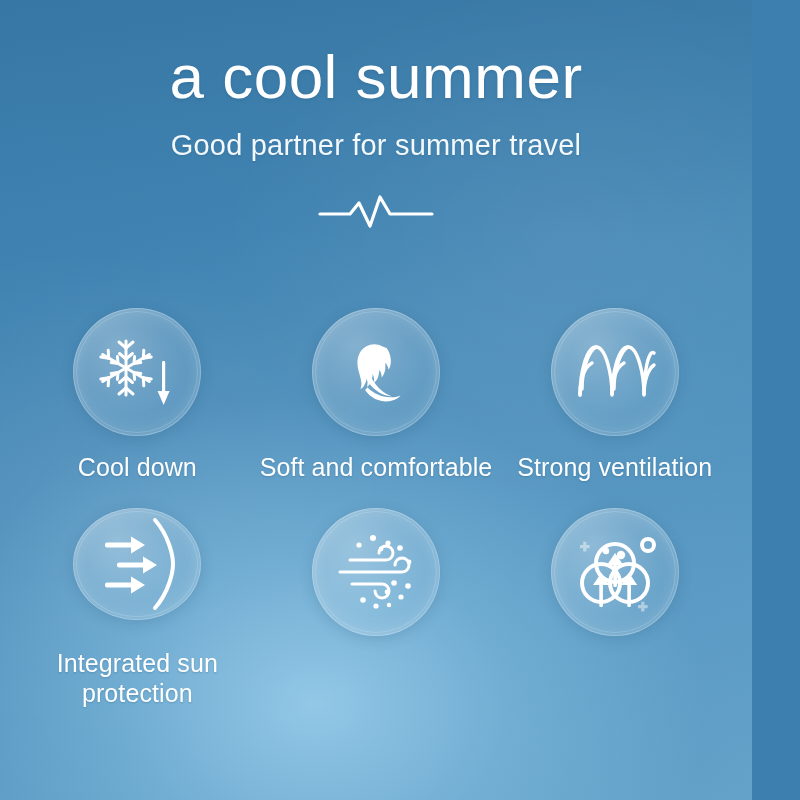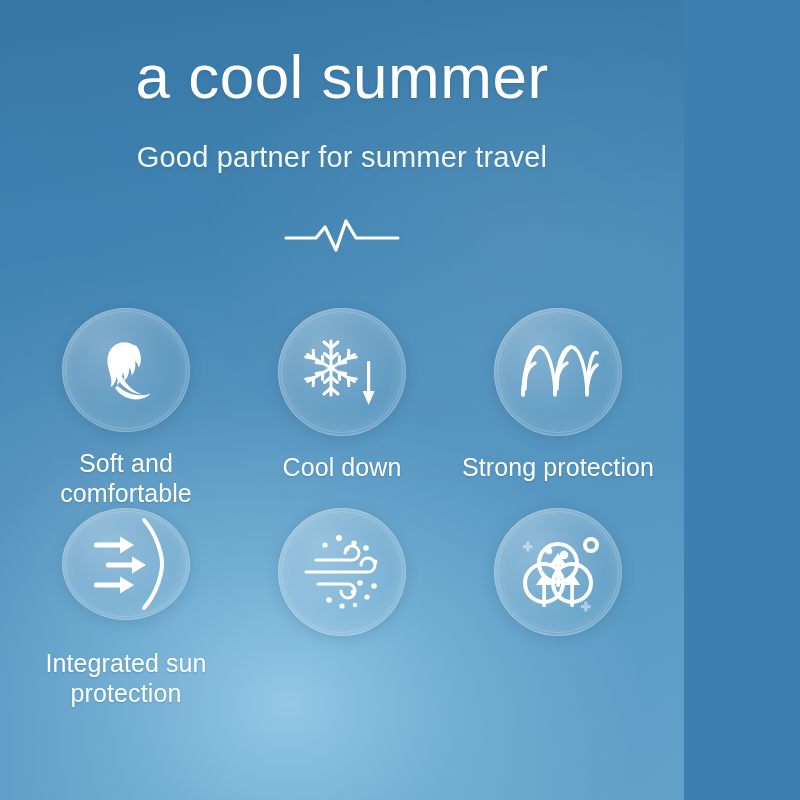--- a/index.html
+++ b/index.html
@@ -6,21 +6,21 @@
     margin: 0;
     padding: 0;
     background: #3d7fae;
   }
   body {
     font-family: "Liberation Sans", sans-serif;
   }
 
   #poster {
     position: relative;
-    width: 684px;
+    width: 752px;
     height: 800px;
     overflow: hidden;
     background: #404040;
   }
 
   
   .bg-base {
     position: absolute;
     inset: 0;
     background:
@@ -53,21 +53,21 @@
     margin: 0;
     padding-top: 44px;
     font-size: 62px;
     font-weight: 400;
     letter-spacing: 0.5px;
     line-height: 1.05;
     color: #ffffff;
     text-shadow: 0 1px 3px rgba(30,80,120,0.25);
   }
   .subtitle {
-    margin: 16px;
+    margin: 4px;
     padding-top: 16px;
     font-size: 29px;
     font-weight: 400;
     color: #f2f8fc;
     letter-spacing: 0.2px;
     text-shadow: 0 1px 2px rgba(30,80,120,0.22);
   }
   .divider {
     margin: 22px auto 0;
     width: 120px;
@@ -148,20 +148,67 @@
     <p class="subtitle">Good partner for summer travel</p>
     <svg class="divider" viewBox="0 0 120 44">
       <path d="M4 26 H34 L43 15 L54 38 L64 9 L74 26 H116" fill="none" stroke="#ffffff" stroke-width="3.2" stroke-linecap="round" stroke-linejoin="round"></path>
     </svg>
   </div>
 
   <div class="grid">
 
     <div class="cell">
       <div class="bubble">
+        <svg width="82" height="78" viewBox="0 0 82 78">
+          <g stroke="#ffffff" stroke-width="3" stroke-linecap="round" fill="none">
+
+            <line x1="30" y1="8" x2="30" y2="62"></line>
+            <line x1="6.6" y1="21.5" x2="53.4" y2="48.5"></line>
+            <line x1="6.6" y1="48.5" x2="53.4" y2="21.5"></line>
+
+            <line x1="30" y1="15" x2="23" y2="9"></line>
+            <line x1="30" y1="15" x2="37" y2="9"></line>
+            <line x1="30" y1="26" x2="23.5" y2="20.5"></line>
+            <line x1="30" y1="26" x2="36.5" y2="20.5"></line>
+            <line x1="30" y1="55" x2="23" y2="61"></line>
+            <line x1="30" y1="55" x2="37" y2="61"></line>
+            <line x1="30" y1="44" x2="23.5" y2="49.5"></line>
+            <line x1="30" y1="44" x2="36.5" y2="49.5"></line>
+
+            <line x1="47.3" y1="25.3" x2="47.8" y2="17.2"></line>
+            <line x1="47.3" y1="25.3" x2="55.2" y2="24.0"></line>
+            <line x1="38.0" y1="30.6" x2="38.6" y2="23.6"></line>
+            <line x1="38.0" y1="30.6" x2="44.8" y2="29.5"></line>
+
+            <line x1="12.7" y1="44.7" x2="12.2" y2="52.8"></line>
+            <line x1="12.7" y1="44.7" x2="4.8" y2="46.0"></line>
+            <line x1="22.0" y1="39.4" x2="21.4" y2="46.4"></line>
+            <line x1="22.0" y1="39.4" x2="15.2" y2="40.5"></line>
+
+            <line x1="12.7" y1="25.3" x2="12.2" y2="17.2"></line>
+            <line x1="12.7" y1="25.3" x2="4.8" y2="24.0"></line>
+            <line x1="22.0" y1="30.6" x2="21.4" y2="23.6"></line>
+            <line x1="22.0" y1="30.6" x2="15.2" y2="29.5"></line>
+
+            <line x1="47.3" y1="44.7" x2="47.8" y2="52.8"></line>
+            <line x1="47.3" y1="44.7" x2="55.2" y2="46.0"></line>
+            <line x1="38.0" y1="39.4" x2="38.6" y2="46.4"></line>
+            <line x1="38.0" y1="39.4" x2="44.8" y2="40.5"></line>
+          </g>
+          <g>
+            <rect x="66" y="28" width="3.2" height="34" fill="#ffffff" rx="1.4"></rect>
+            <path d="M61.6 58 L67.6 72 L73.6 58 Z" fill="#ffffff"></path>
+          </g>
+        </svg>
+      </div>
+      <div class="caption">Cool down</div>
+    </div>
+
+    <div class="cell">
+      <div class="bubble">
         <svg width="78" height="78" viewBox="0 0 78 78">
           <path d="M45.5 13.5c-7.5-4.6-17.4-2.2-22.2 5.6-3.6 5.8-3.3 12.2-1.8 18.3
                    1.0 4.1 2.4 8.0 2.8 12.2 .2 2.3 .0 4.6-.9 6.7
                    1.9-1.1 3.3-2.8 4.3-4.7 1.1-2.1 1.7-4.4 2.1-6.7
                    .9 2.9 1.0 6.0 .2 9.0 2.3-1.6 3.8-4.1 4.6-6.7
                    .6-1.9 .9-3.9 1.1-5.9 1.3 2.6 1.8 5.6 1.4 8.5
                    2.4-1.9 3.8-4.7 4.5-7.6 .4-1.8 .6-3.6 .7-5.4
                    1.6 2.2 2.4 4.9 2.3 7.6 2.3-2.3 3.4-5.5 3.7-8.6
                    .2-2.0 .1-4.0-.1-6.0 1.9 1.9 3.1 4.4 3.4 7.0
                    2.0-3.0 2.5-6.7 2.2-10.2-.3-4.2-1.7-8.3-4.3-11.6z" fill="#ffffff"></path>
@@ -169,84 +216,37 @@
                    -9.0-.6-17.1-5.5-22.6-12.5C26.6 43.3 24.9 32.6 27.0 22.5z" fill="#ffffff"></path>
           <path d="M30.5 54.5c6.0 6.0 14.1 9.6 22.6 9.8 3.6 .1 7.2-.5 10.5-1.9
                    -2.1 2.6-5.2 4.3-8.4 5.2-8.9 2.5-18.6-.6-24.7-7.5-.9-1.0-1.7-2.0-2.4-3.1z" fill="#ffffff"></path>
         </svg>
       </div>
       <div class="caption">Soft and comfortable</div>
     </div>
 
     <div class="cell">
       <div class="bubble">
-        <svg width="82" height="78" viewBox="0 0 82 78">
-          <g stroke="#ffffff" stroke-width="3" stroke-linecap="round" fill="none">
-
-            <line x1="30" y1="8" x2="30" y2="62"></line>
-            <line x1="6.6" y1="21.5" x2="53.4" y2="48.5"></line>
-            <line x1="6.6" y1="48.5" x2="53.4" y2="21.5"></line>
-
-            <line x1="30" y1="15" x2="23" y2="9"></line>
-            <line x1="30" y1="15" x2="37" y2="9"></line>
-            <line x1="30" y1="26" x2="23.5" y2="20.5"></line>
-            <line x1="30" y1="26" x2="36.5" y2="20.5"></line>
-            <line x1="30" y1="55" x2="23" y2="61"></line>
-            <line x1="30" y1="55" x2="37" y2="61"></line>
-            <line x1="30" y1="44" x2="23.5" y2="49.5"></line>
-            <line x1="30" y1="44" x2="36.5" y2="49.5"></line>
-
-            <line x1="47.3" y1="25.3" x2="47.8" y2="17.2"></line>
-            <line x1="47.3" y1="25.3" x2="55.2" y2="24.0"></line>
-            <line x1="38.0" y1="30.6" x2="38.6" y2="23.6"></line>
-            <line x1="38.0" y1="30.6" x2="44.8" y2="29.5"></line>
-
-            <line x1="12.7" y1="44.7" x2="12.2" y2="52.8"></line>
-            <line x1="12.7" y1="44.7" x2="4.8" y2="46.0"></line>
-            <line x1="22.0" y1="39.4" x2="21.4" y2="46.4"></line>
-            <line x1="22.0" y1="39.4" x2="15.2" y2="40.5"></line>
-
-            <line x1="12.7" y1="25.3" x2="12.2" y2="17.2"></line>
-            <line x1="12.7" y1="25.3" x2="4.8" y2="24.0"></line>
-            <line x1="22.0" y1="30.6" x2="21.4" y2="23.6"></line>
-            <line x1="22.0" y1="30.6" x2="15.2" y2="29.5"></line>
-
-            <line x1="47.3" y1="44.7" x2="47.8" y2="52.8"></line>
-            <line x1="47.3" y1="44.7" x2="55.2" y2="46.0"></line>
-            <line x1="38.0" y1="39.4" x2="38.6" y2="46.4"></line>
-            <line x1="38.0" y1="39.4" x2="44.8" y2="40.5"></line>
-          </g>
-          <g>
-            <rect x="66" y="28" width="3.2" height="34" fill="#ffffff" rx="1.4"></rect>
-            <path d="M61.6 58 L67.6 72 L73.6 58 Z" fill="#ffffff"></path>
-          </g>
-        </svg>
-      </div>
-      <div class="caption">Cool down</div>
-    </div>
-
-    <div class="cell">
-      <div class="bubble">
         <svg width="86" height="70" viewBox="0 0 86 70">
           <g fill="none" stroke="#ffffff" stroke-width="3.4" stroke-linecap="round">
             <path d="M8 58
                      C8 38 14 10 24 10
                      C34 10 40 38 40 58
                      C40 38 46 10 56 10
                      C66 10 72 38 72 58
                      C72 38 76 12 82 16"></path>
             <path d="M8 58 C8 44 12 30 20 26"></path>
             <path d="M24 10 C16 14 10 34 10 52"></path>
             <path d="M40 58 C40 44 44 30 52 26"></path>
             <path d="M56 10 C48 14 42 34 42 52"></path>
             <path d="M72 58 C72 44 76 32 82 28"></path>
           </g>
         </svg>
       </div>
-      <div class="caption">Strong protection</div>
+      <div class="caption">Strong ventilation</div>
     </div>
 
     <div class="cell row2">
       <div class="bubble">
         <svg width="96" height="96" viewBox="0 0 96 96">
           <path d="M66 4 C80 20 84 40 84 48 C84 56 80 76 66 92" fill="none" stroke="#ffffff" stroke-width="4" stroke-linecap="round"></path>
           <g fill="#ffffff">
             <rect x="16" y="26.5" width="30" height="5" rx="2"></rect>
             <path d="M42 20.5 L56 29 L42 37.5 Z"></path>
           </g>

